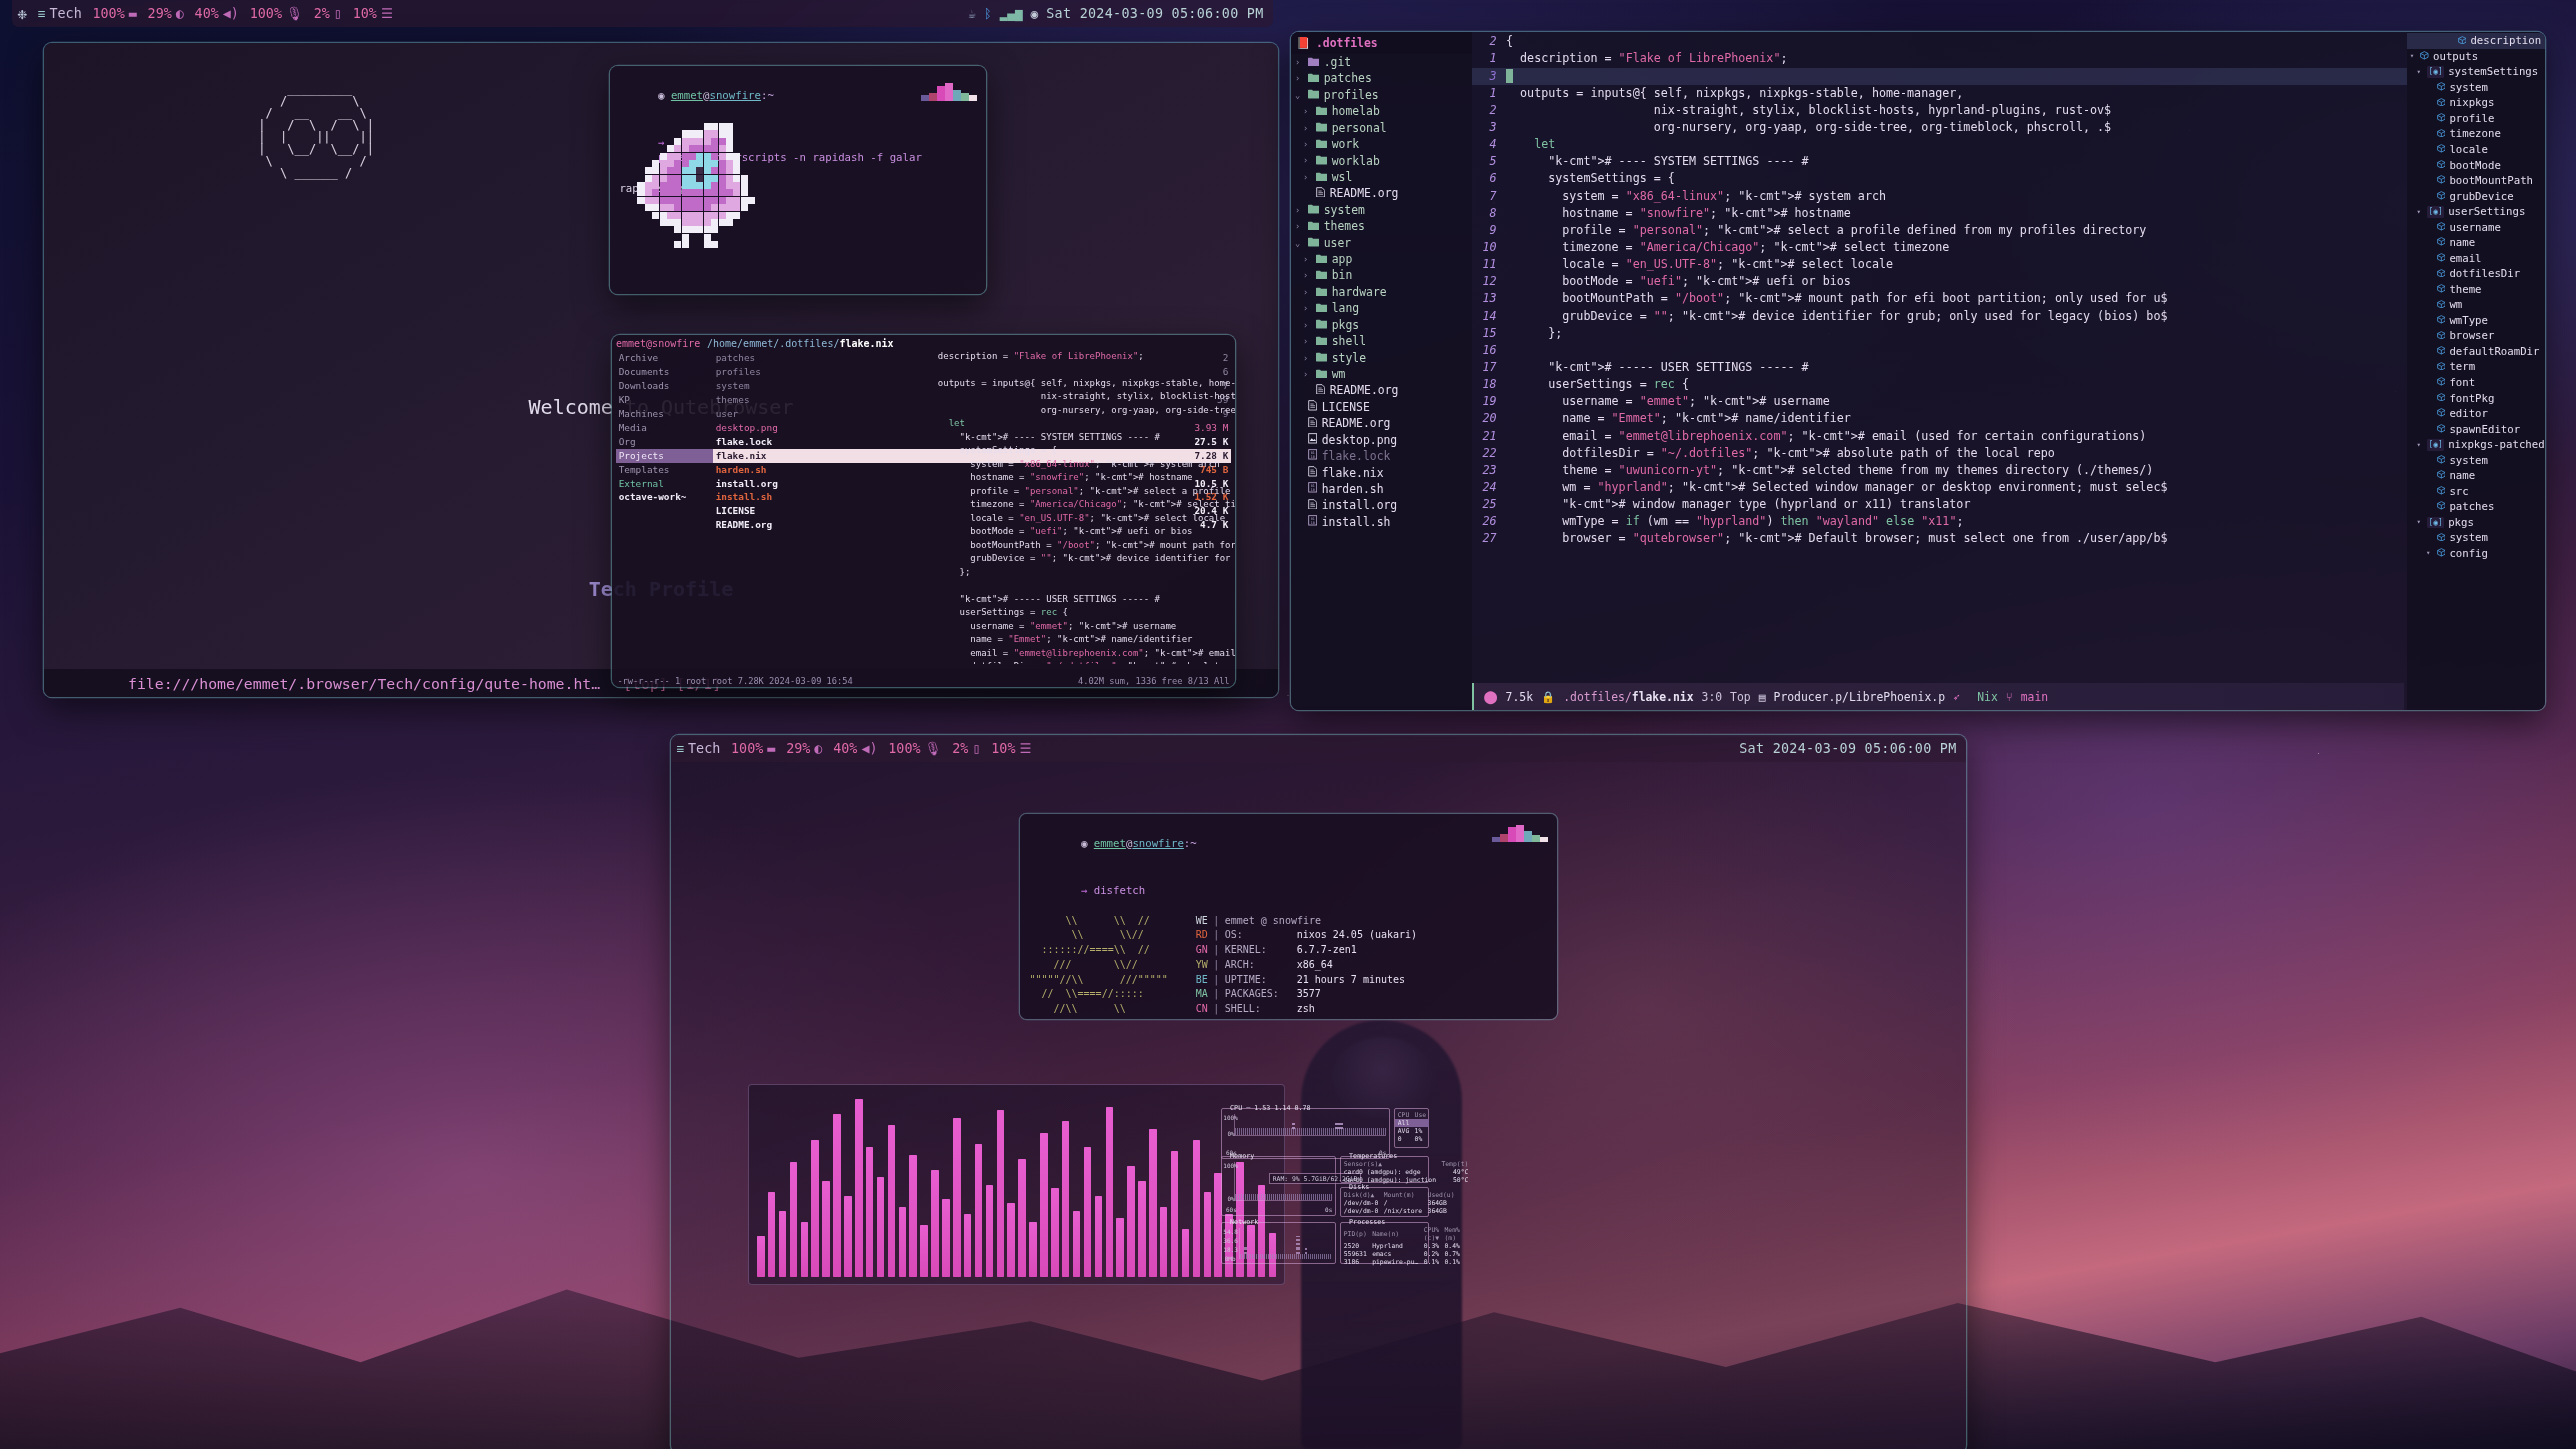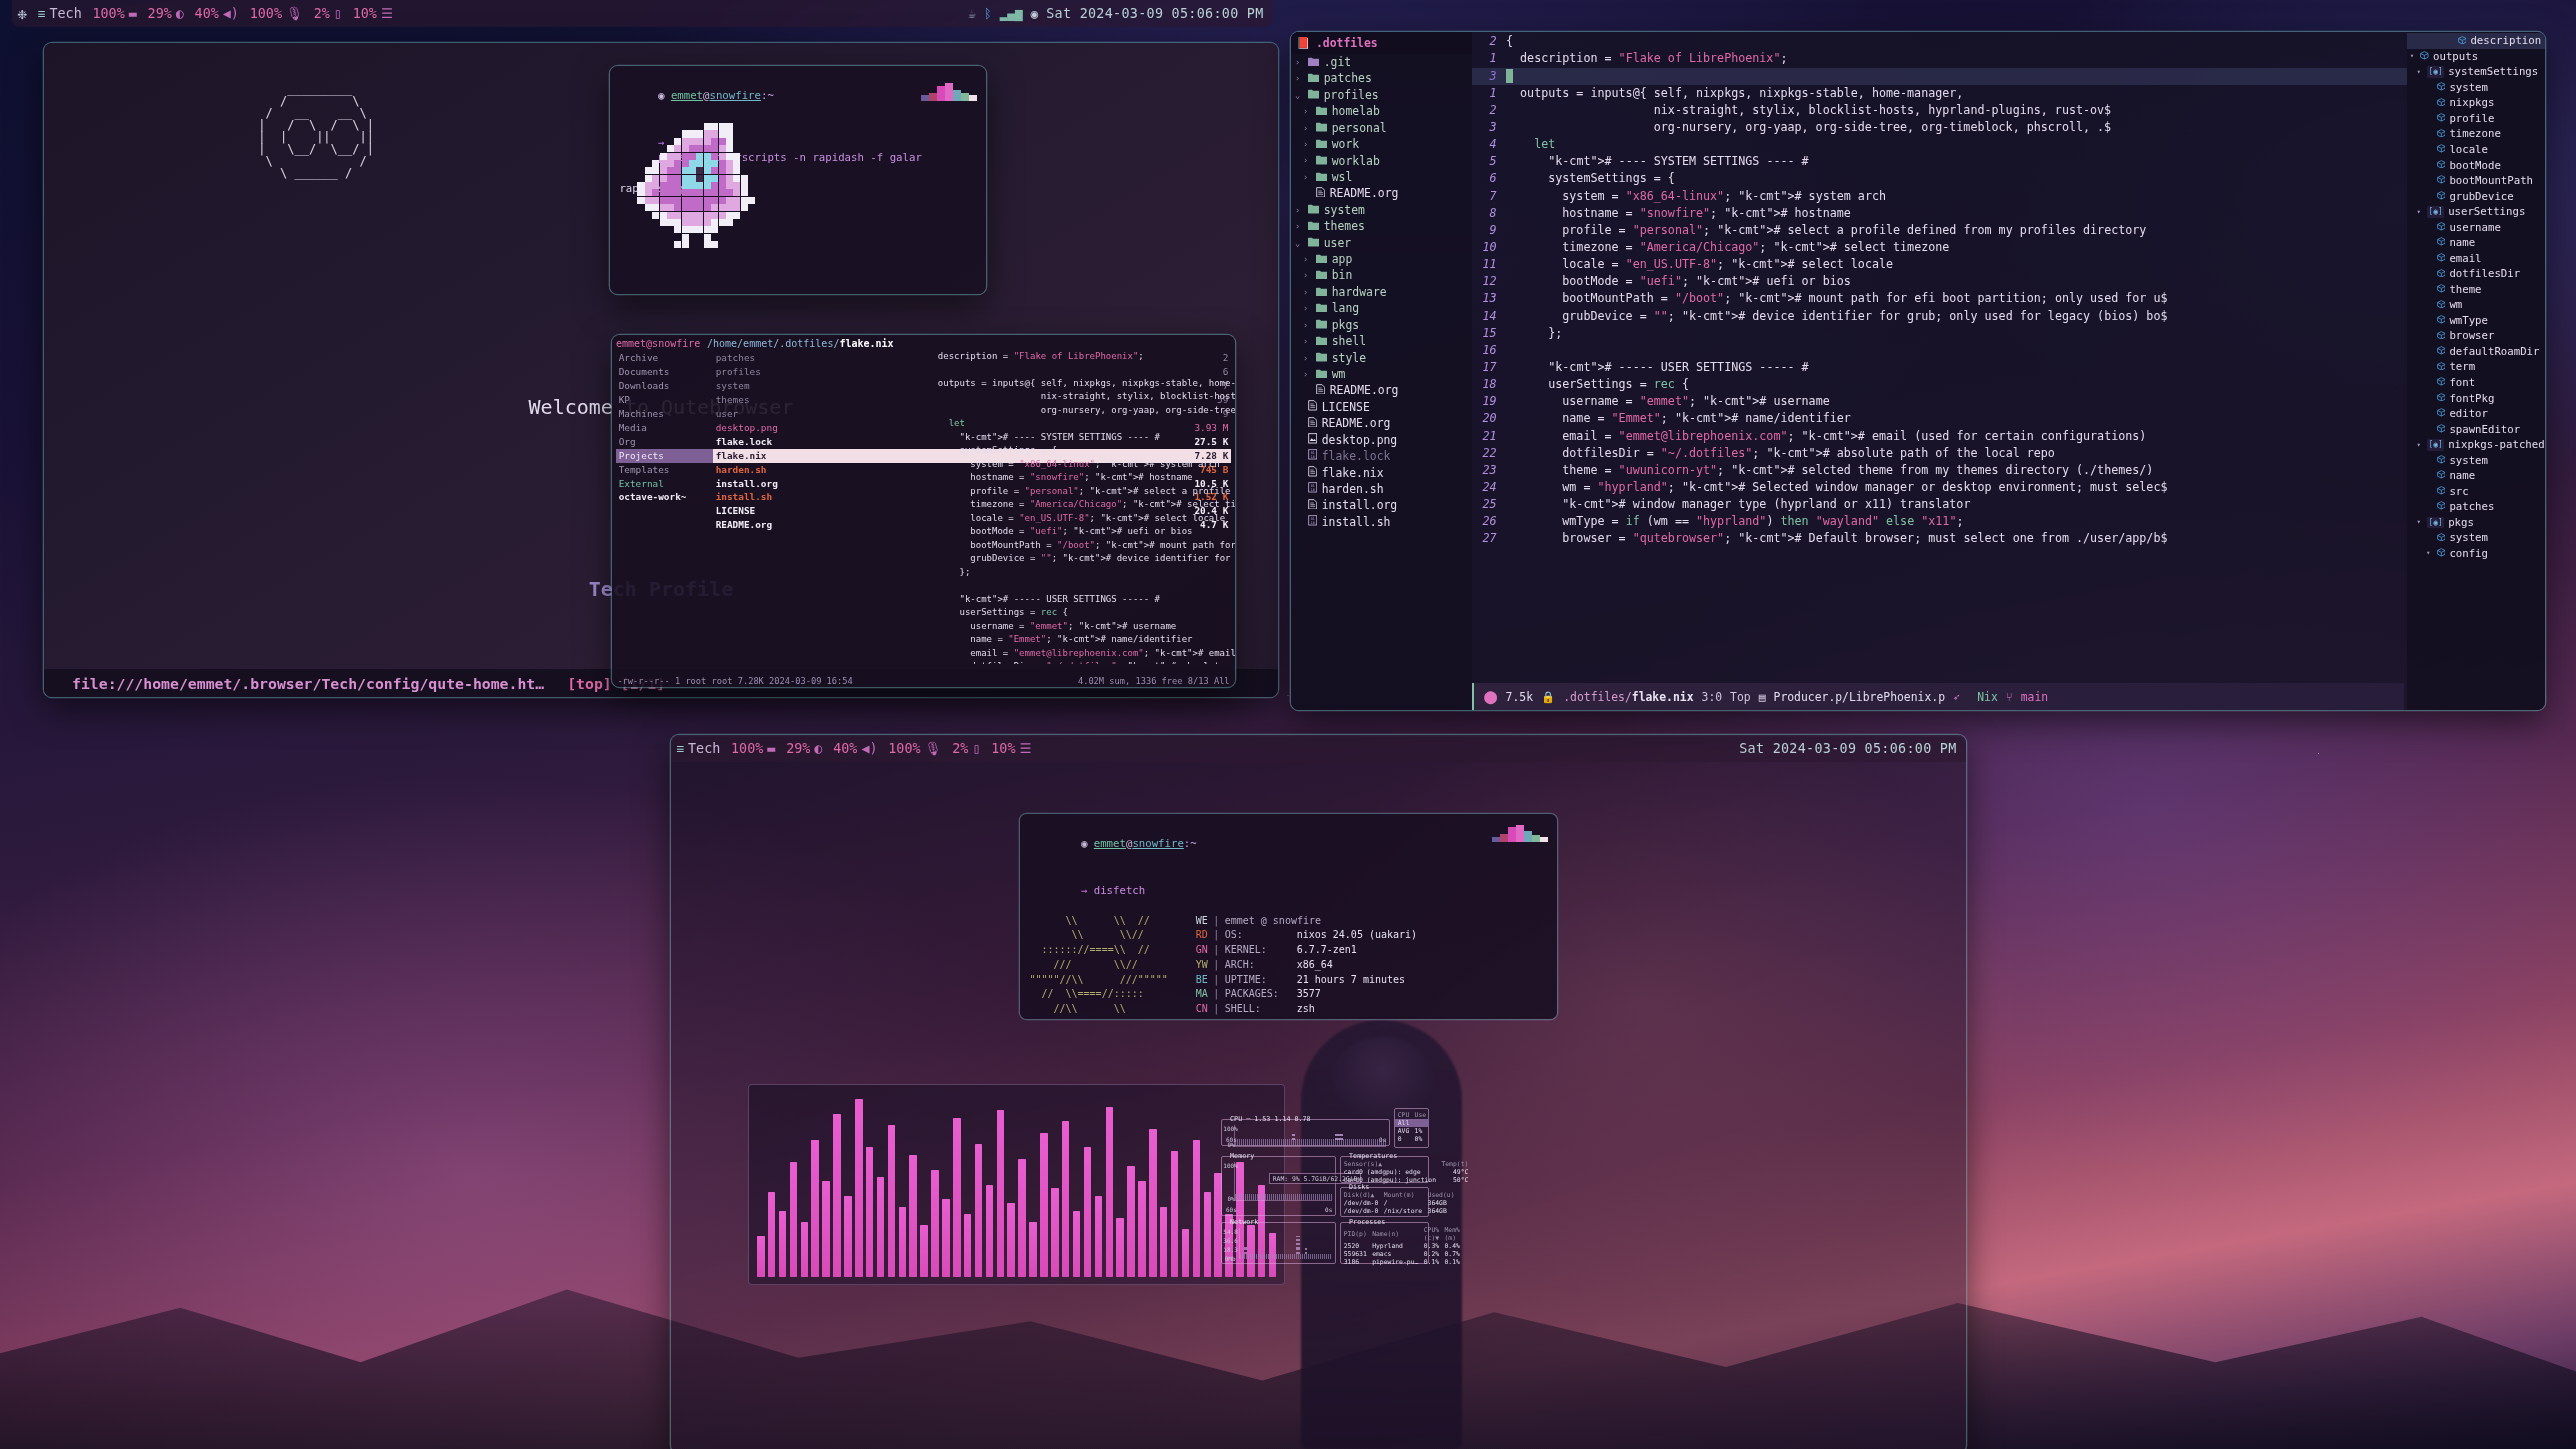--- a/index.html
+++ b/index.html
@@ -78,21 +78,21 @@
   .qlogo { position:absolute; left:171px; top:40px; width:309px; height:221px;
            color:#e8e2ef; font-size:12px; line-height:1.0; white-space:pre;
            font-family:"DejaVu Sans Mono", monospace; opacity:.92; }
   .qmenu { position:absolute; left:0; top:282px; width:100%; text-align:center;
            font-size:20px; line-height:1.65; white-space:pre;
            font-family:"DejaVu Sans Mono", monospace; }
   .qmenu .welcome { color:#e3dced; }
   .qmenu .sub { color:#9d8ad0; font-weight:bold; }
   .qstatus { position:absolute; left:0; bottom:0; width:100%; height:28px;
              background:rgba(20,14,30,.92); display:flex; align-items:center;
-             padding-left:28px; font-size:14.8px; color:#d98fd2; gap:23px;font-weight:bold; }
+             padding-left:84px; font-size:14.8px; color:#d98fd2; gap:23px; }
   .qstatus .pos { color:#e06aa8; }
 
   
   #term1 { left:610px; top:66px; width:376px; height:228px;
            background: rgba(25,16,34,.93); }
   .tline { font-size:10.7px; line-height:1.45; padding:0 9.4px; white-space:pre; }
   .t-user { color:#6fc3a3; text-decoration:underline; }
   .t-at   { color:#c8bcd8; }
   .t-host { color:#6fb9c8; text-decoration:underline; }
   .t-path { color:#c9a6e0; }
@@ -1214,21 +1214,21 @@
         <i style="height: 56%;"></i>
         <i style="height: 34%;"></i>
         <i style="height: 62%;"></i>
         <i style="height: 28%;"></i>
         <i style="height: 50%;"></i>
         <i style="height: 24%;"></i>
       </div>
 
     <div id="btop">
 
-      <div class="panel" style="left:0; top:4px; width:169px; height:27px;margin-top:11px;">
+      <div class="panel" style="left:0; top:4px; width:169px; height:51px;">
         <div class="plabel">
           <span>CPU</span>
           <span style="color:#b9aec8"> ─ </span><span>1.53 1.14 0.78</span>
         </div>
         <div class="axis" style="left:1.3px; top:5.4px;">100%</div>
         <div class="axis" style="left:5.4px; top:21px;">0%</div>
         <div class="axis" style="left:4px; bottom:2px;">60s</div>
         <div class="axis" style="right:2.7px; bottom:2px;">0s</div>
         <div style="position:absolute; left:12px; top:5.4px; right:2.7px; height:21.5px; border-left:0.7px solid rgba(216,170,220,.45); border-bottom:0.7px solid rgba(216,170,220,.45);">
           <div class="dots"></div>

